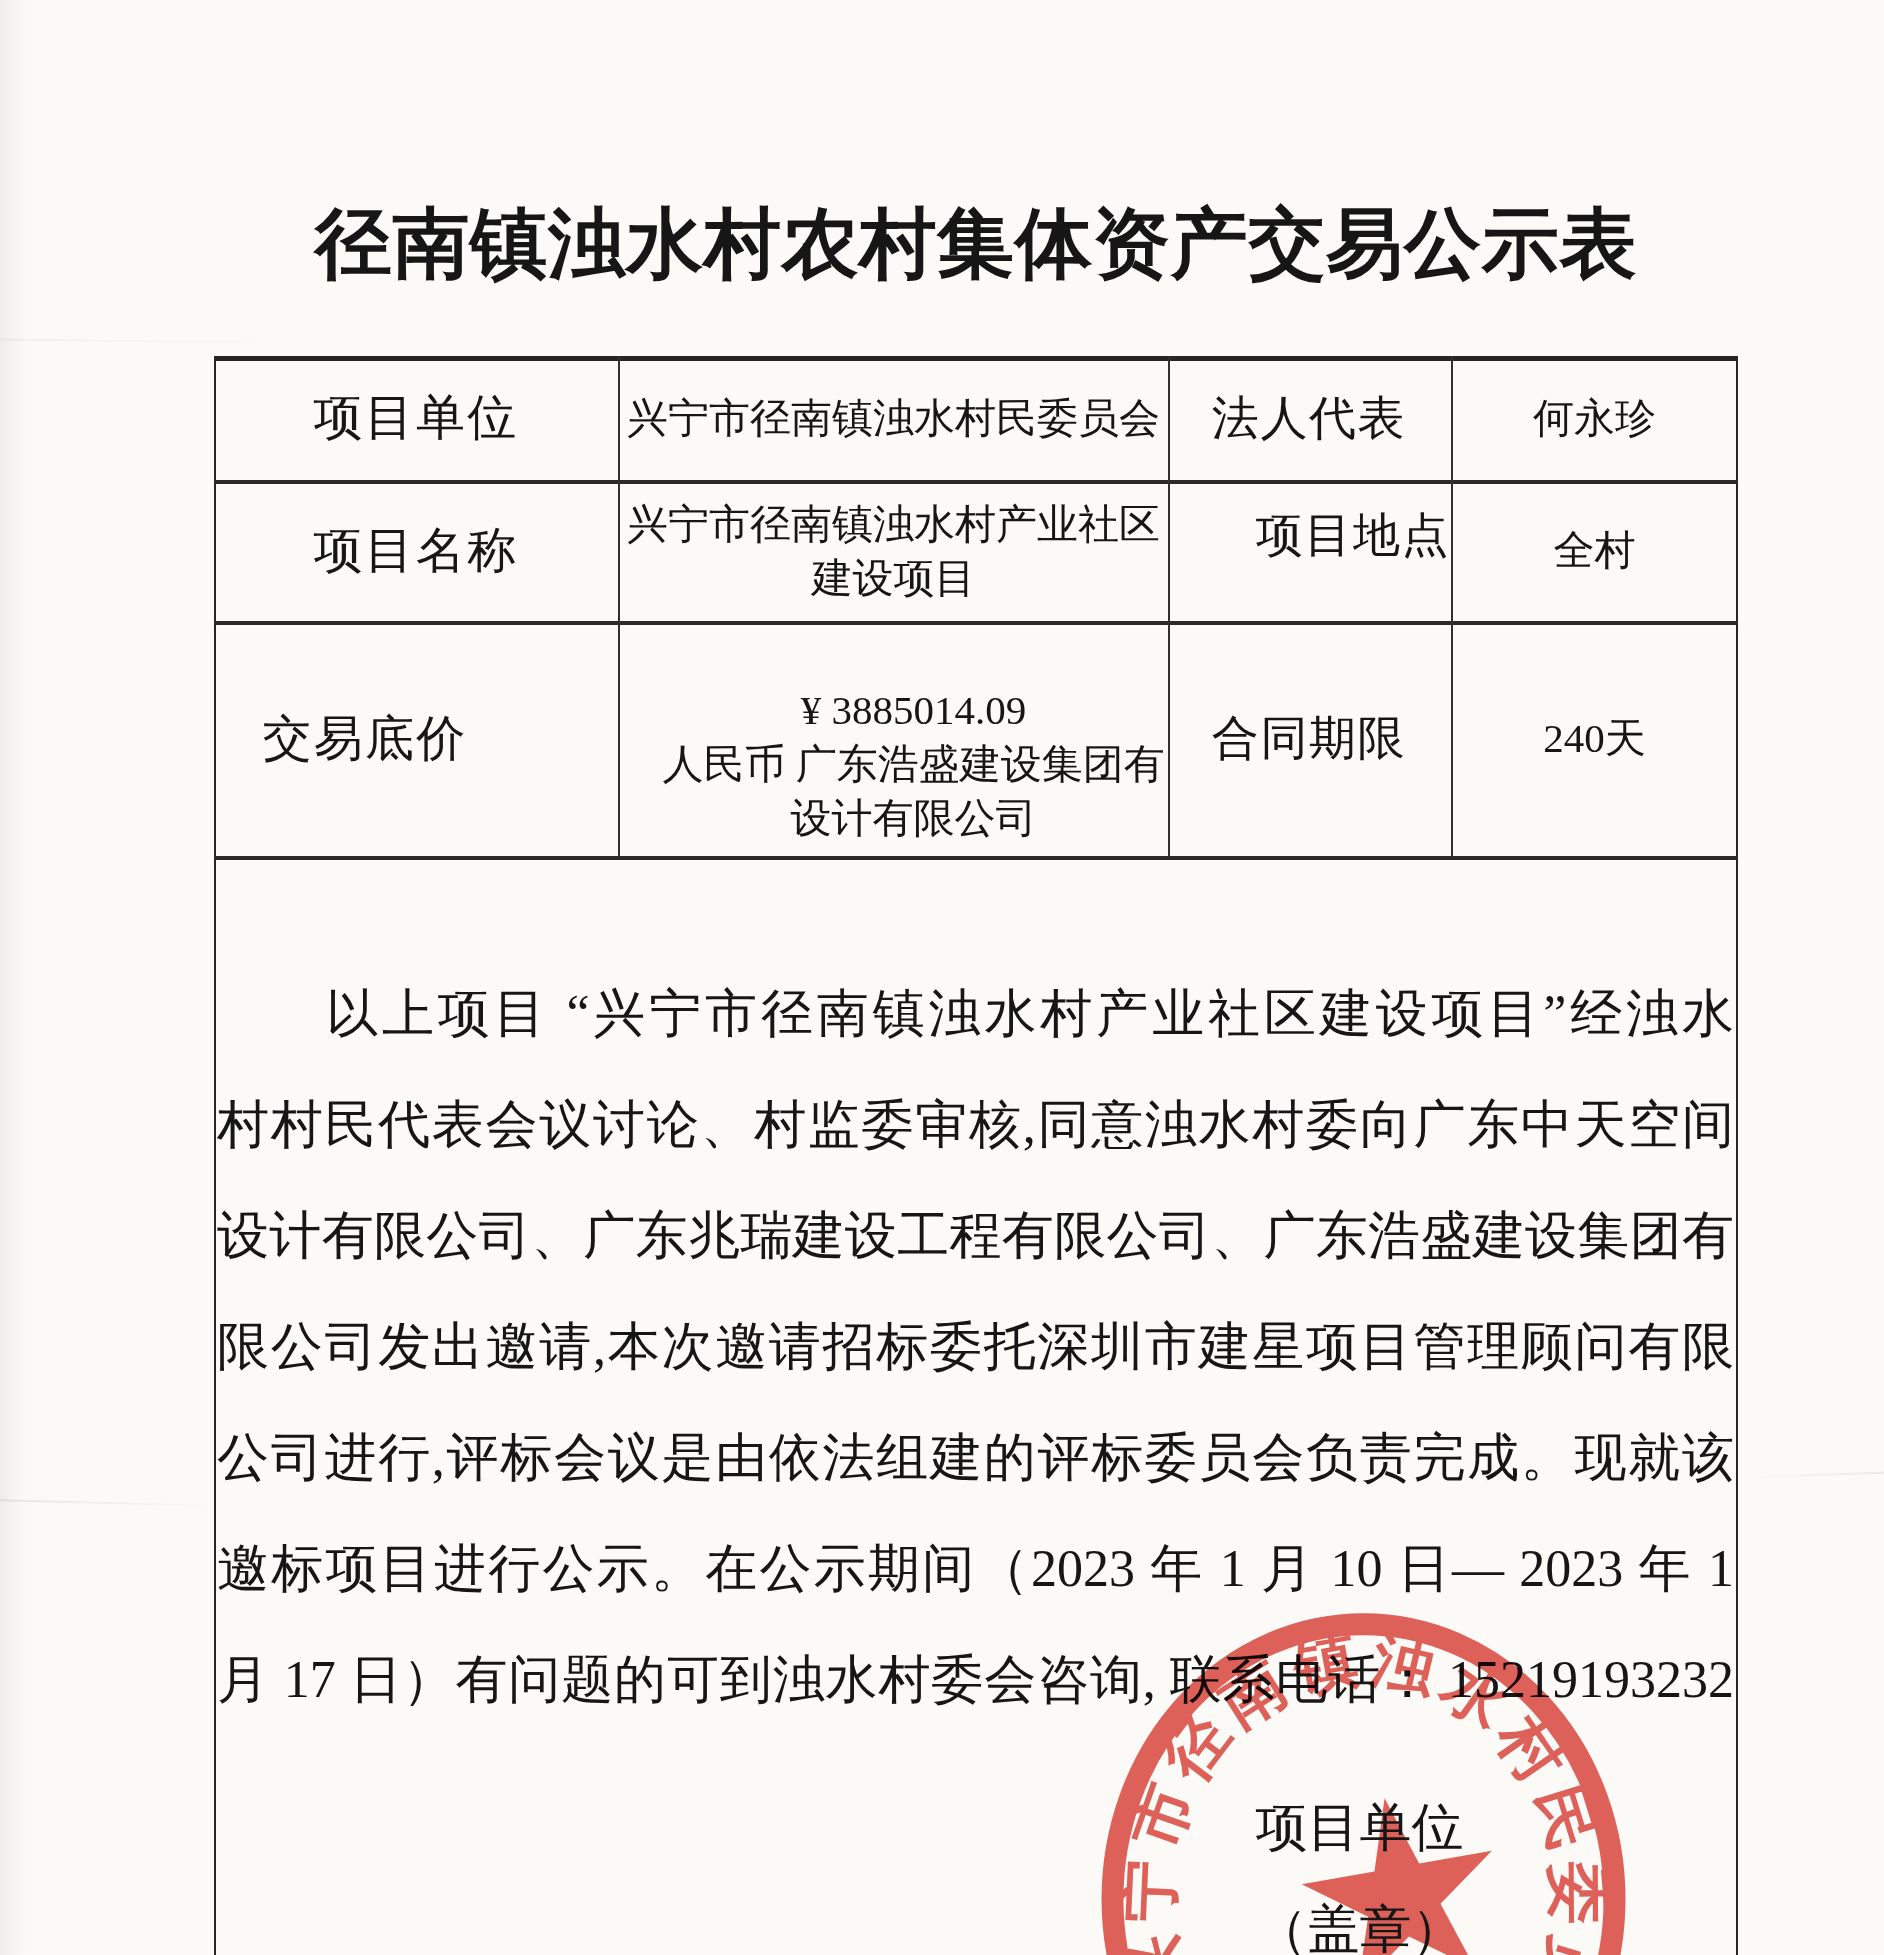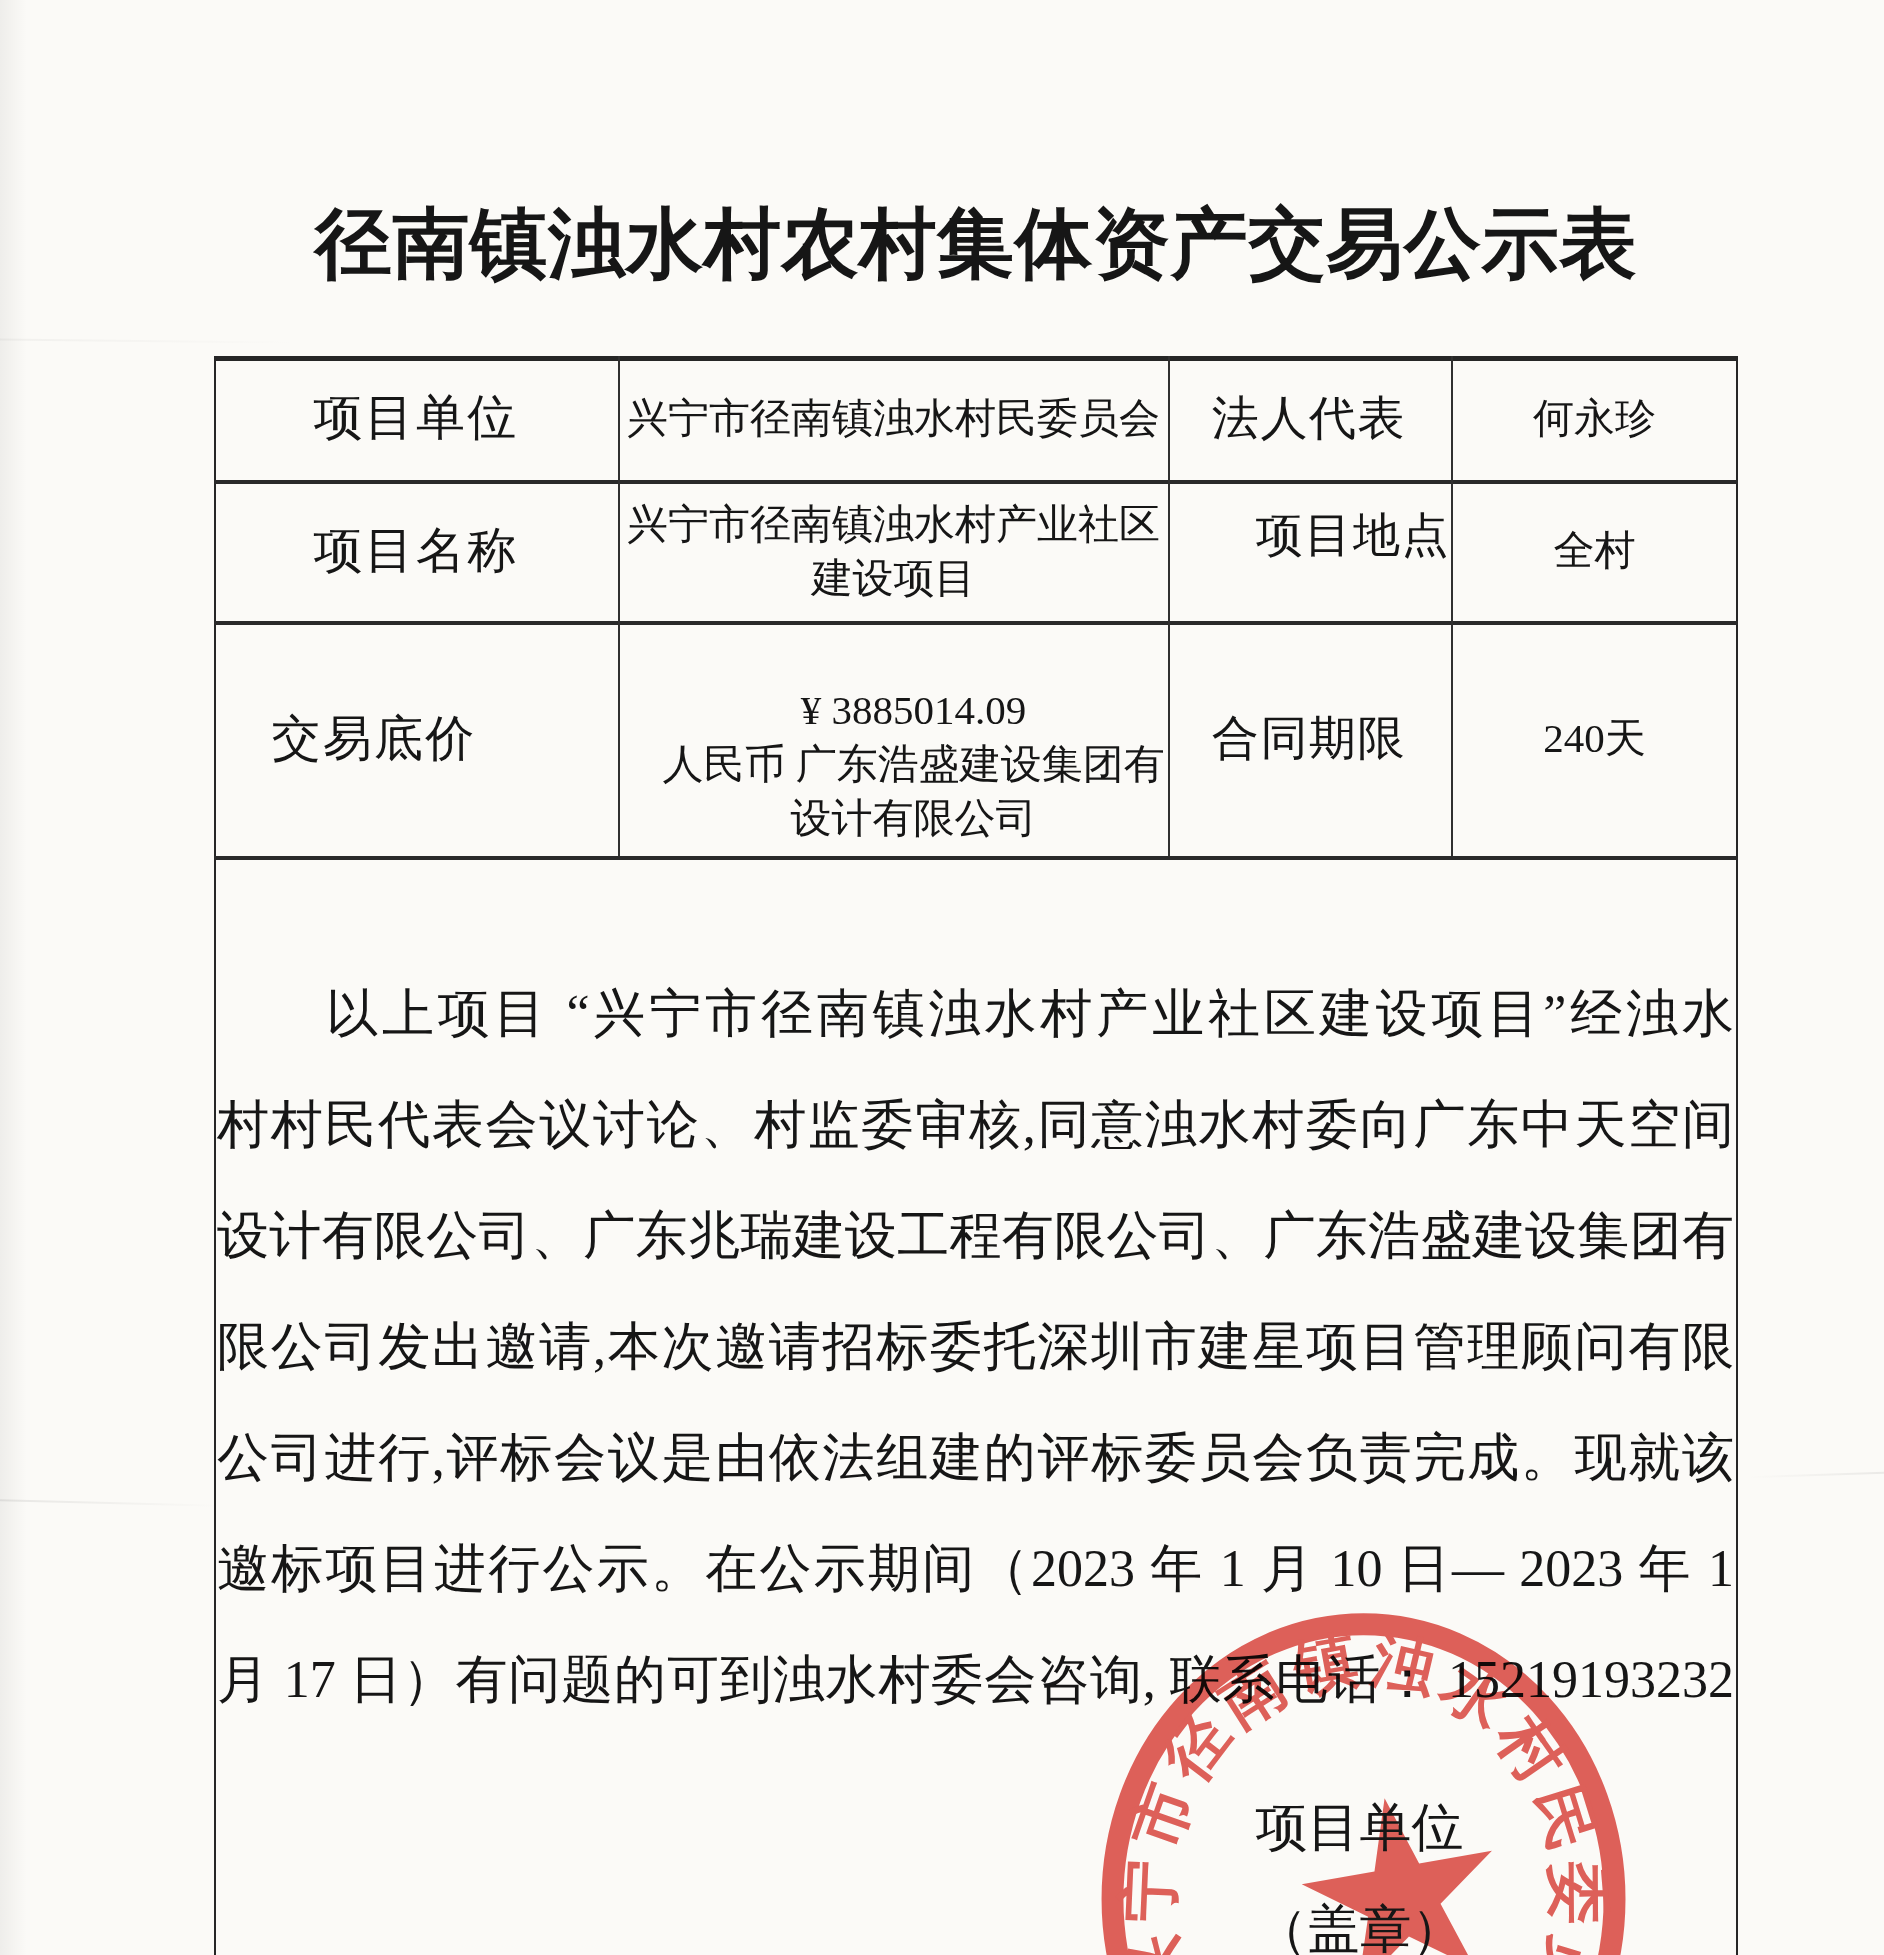--- a/index.html
+++ b/index.html
@@ -82,21 +82,21 @@
   <div class="cell lbl" style="left:214px;top:480px;width:404px;height:141px">项目名称</div>
 
   <div class="cell val-sm" style="left:1451px;top:356px;width:287px;height:124px">何永珍</div>
   <div class="cell stack" style="left:618px;top:480px;width:551px;height:141px">
     <div class="ln">兴宁市径南镇浊水村产业社区</div>
     <div class="ln">建设项目</div>
   </div>
   <div class="cell lbl2" style="left:1212px;top:480px;width:282px;height:111px">项目地点</div>
   <div class="cell val-sm" style="left:1451px;top:480px;width:287px;height:141px">全村</div>
 
-  <div class="cell lbl" style="left:214px;top:621px;width:320px;height:235px">交易底价</div>
+  <div class="cell lbl" style="left:205px;top:621px;width:320px;height:235px">交易底价</div>
   <div class="cell stack" style="left:638px;top:621px;width:551px;height:285px">
     <div class="ln">¥ 3885014.09</div>
     <div class="ln">人民币 广东浩盛建设集团有</div>
     <div class="ln">设计有限公司</div>
   </div>
   <div class="cell lbl2" style="left:1168px;top:621px;width:282px;height:235px">合同期限</div>
   <div class="cell val-sm" style="left:1451px;top:621px;width:287px;height:235px">240天</div>
 
   <div class="para">
     <div class="pline first">以上项目 “兴宁市径南镇浊水村产业社区建设项目”经浊水</div>

